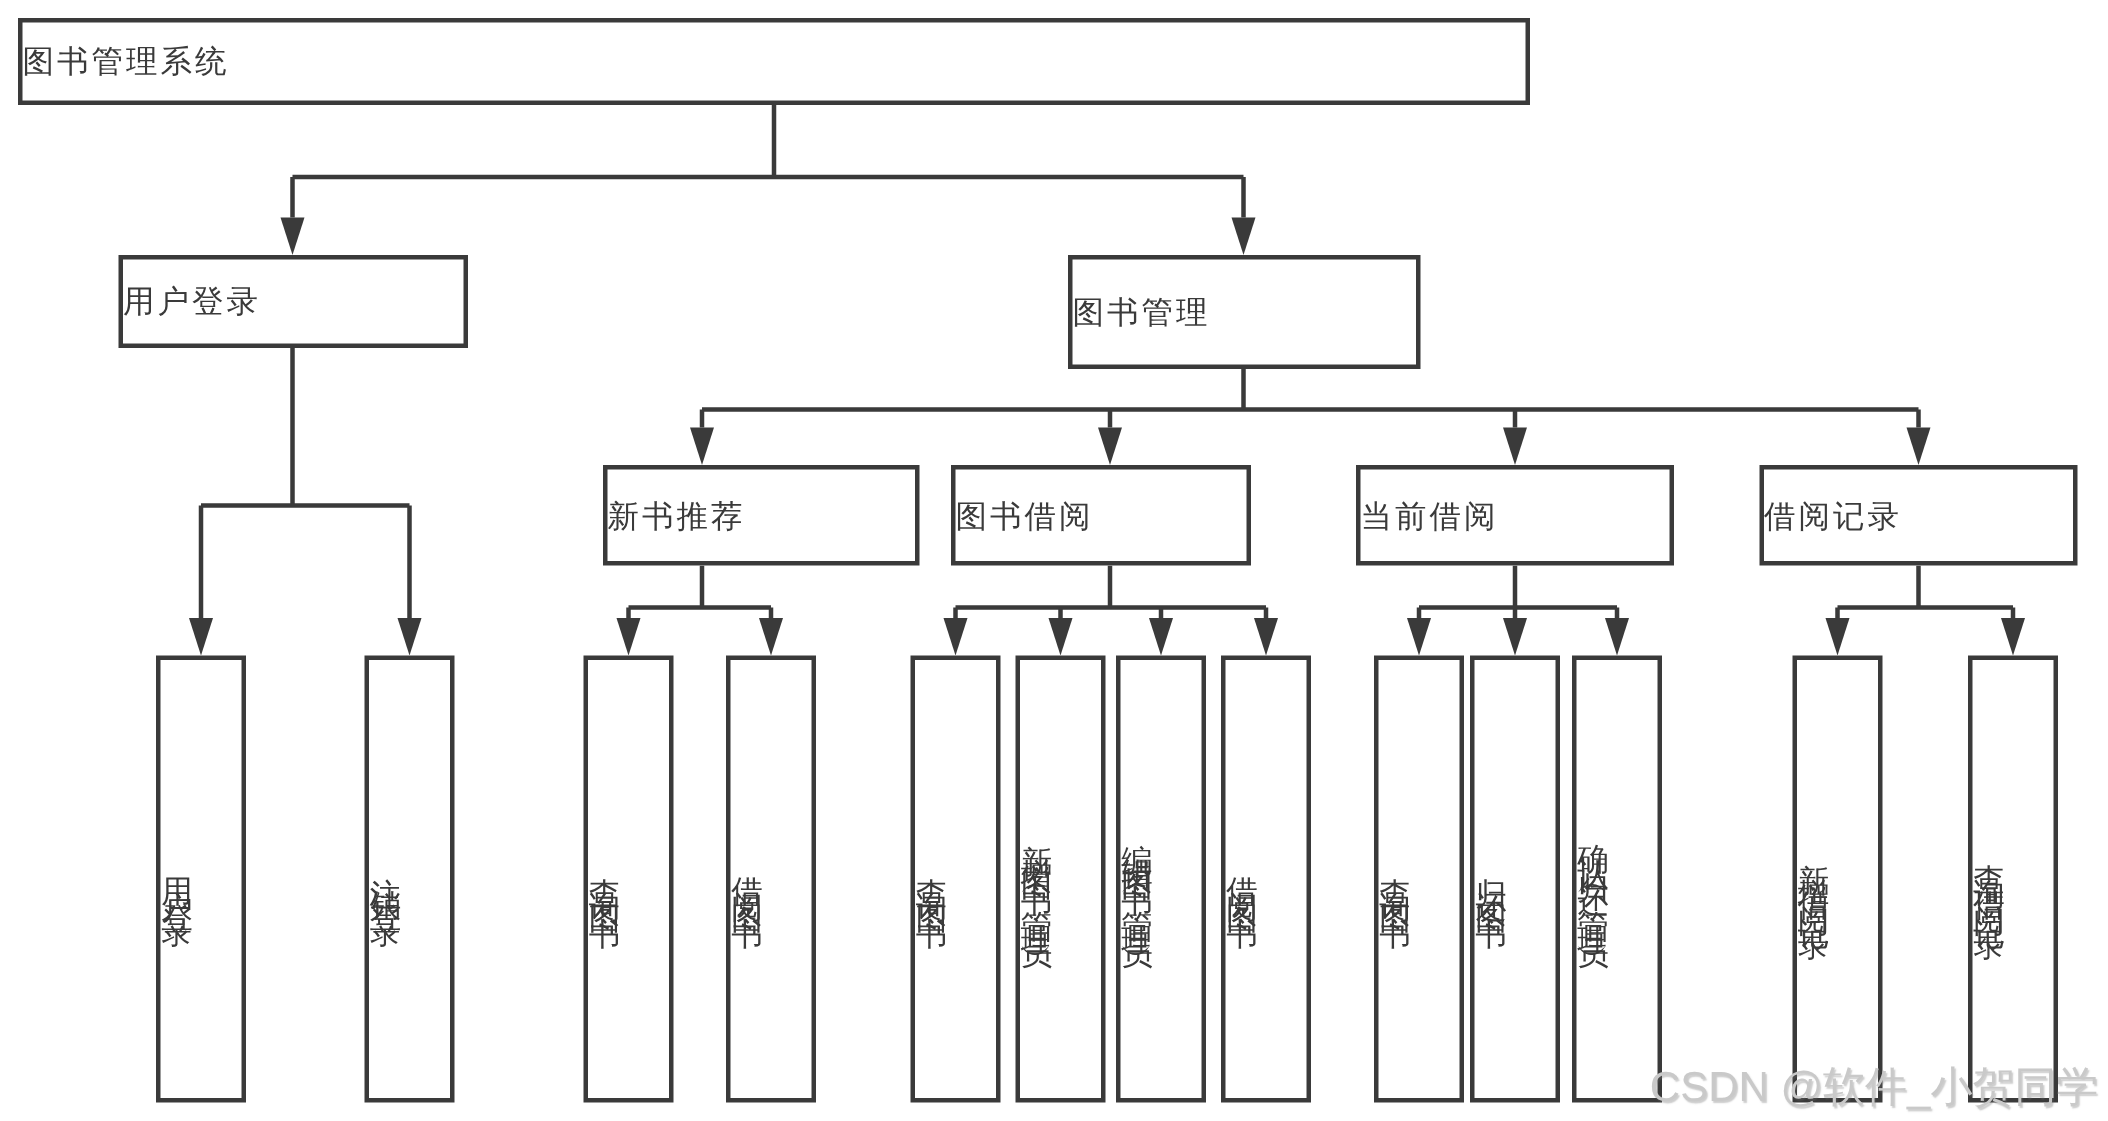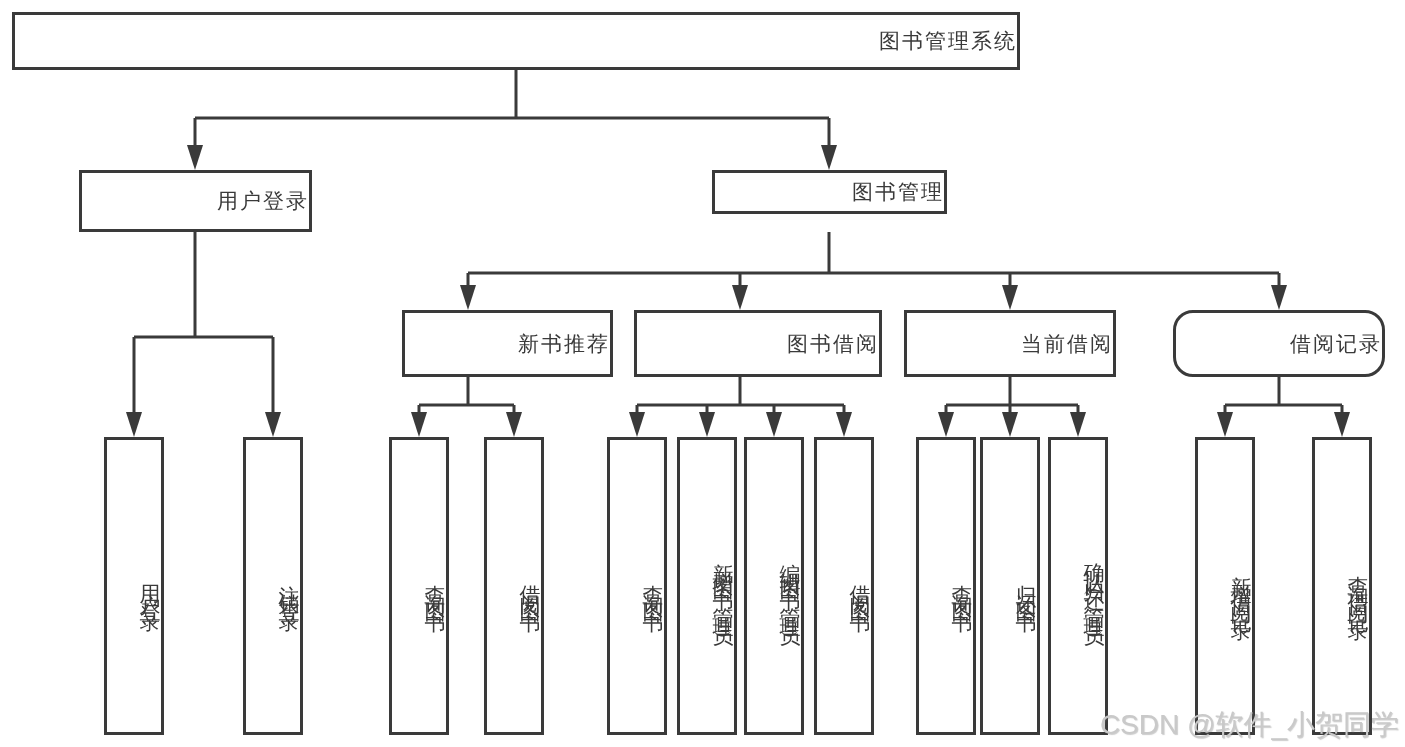--- a/index.html
+++ b/index.html
@@ -17,21 +17,21 @@
     font-family:"Liberation Sans","DejaVu Sans",sans-serif;
   }
   .wires{position:absolute;left:0;top:0;width:1405px;height:747px;}
   .wires path{fill:none;stroke:var(--line);stroke-width:3;}
   .wires polygon{fill:var(--line);stroke:none;}
   .hbox,.vbox{
     position:absolute;
     box-sizing:border-box;
     border:3px solid var(--line);
     background:#fff;
-    display:flex;align-items:center;justify-content:flex-end;
+    display:flex;align-items:center;justify-content:flex-start;
     color:var(--text);
   }
   .hbox span{
     font-size:21px;
     letter-spacing:2px;
     white-space:nowrap;
   }
   .vbox span{
     writing-mode:vertical-rl;
     text-orientation:mixed;
@@ -90,34 +90,34 @@
     <polygon points="1334,412 1350,412 1342,437"></polygon>
   </svg>
 
   <div class="hbox" style="left:12px;top:12px;width:1008px;height:58px;">
     <span>图书管理系统</span>
   </div>
 
   <div class="hbox" style="left:79px;top:170px;width:233px;height:62px;">
     <span>用户登录</span>
   </div>
-  <div class="hbox" style="left:712px;top:170px;width:235px;height:44px;">
+  <div class="hbox" style="left:712px;top:170px;width:235px;height:76px;">
     <span>图书管理</span>
   </div>
 
   <div class="hbox" style="left:362px;top:310px;width:211px;height:67px;margin-left:40px;">
     <span>新书推荐</span>
   </div>
-  <div class="hbox" style="left:634px;top:310px;width:248px;height:67px;">
+  <div class="hbox" style="left:634px;top:310px;width:200px;height:67px;">
     <span>图书借阅</span>
   </div>
   <div class="hbox" style="left:904px;top:310px;width:212px;height:67px;">
     <span>当前借阅</span>
   </div>
-  <div class="hbox" style="left:1173px;top:310px;width:212px;height:67px;border-radius:20px;">
+  <div class="hbox" style="left:1173px;top:310px;width:212px;height:67px;">
     <span>借阅记录</span>
   </div>
 
   <div class="vbox" style="left:104px;top:437px;width:60px;height:298px;">
     <span>用户登录</span>
   </div>
   <div class="vbox" style="left:243px;top:437px;width:60px;height:298px;">
     <span>注销登录</span>
   </div>
 

